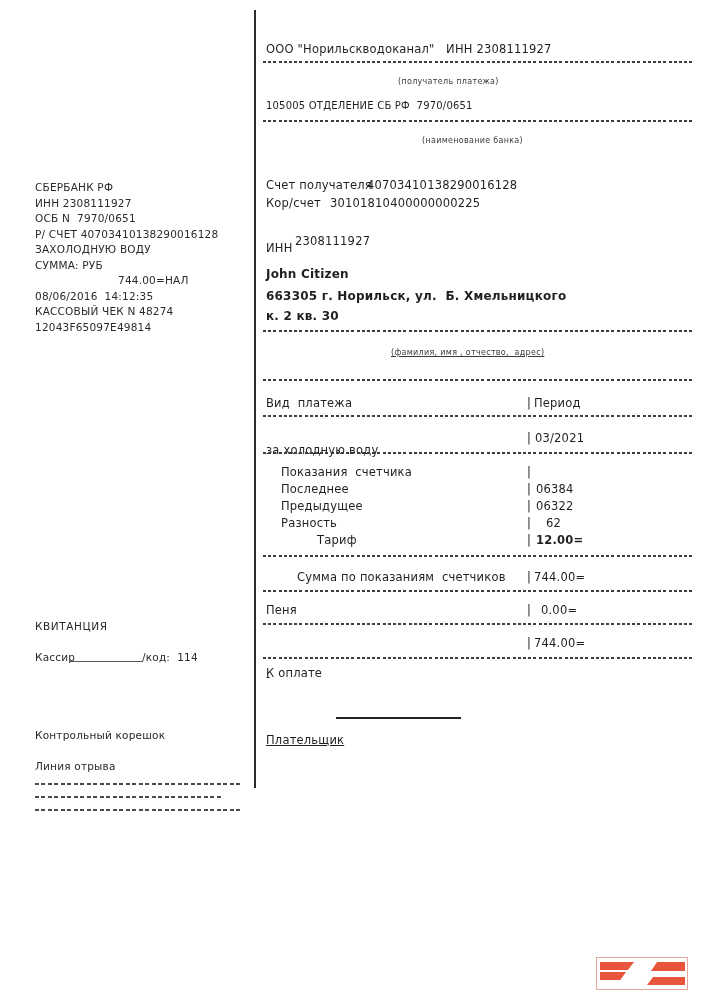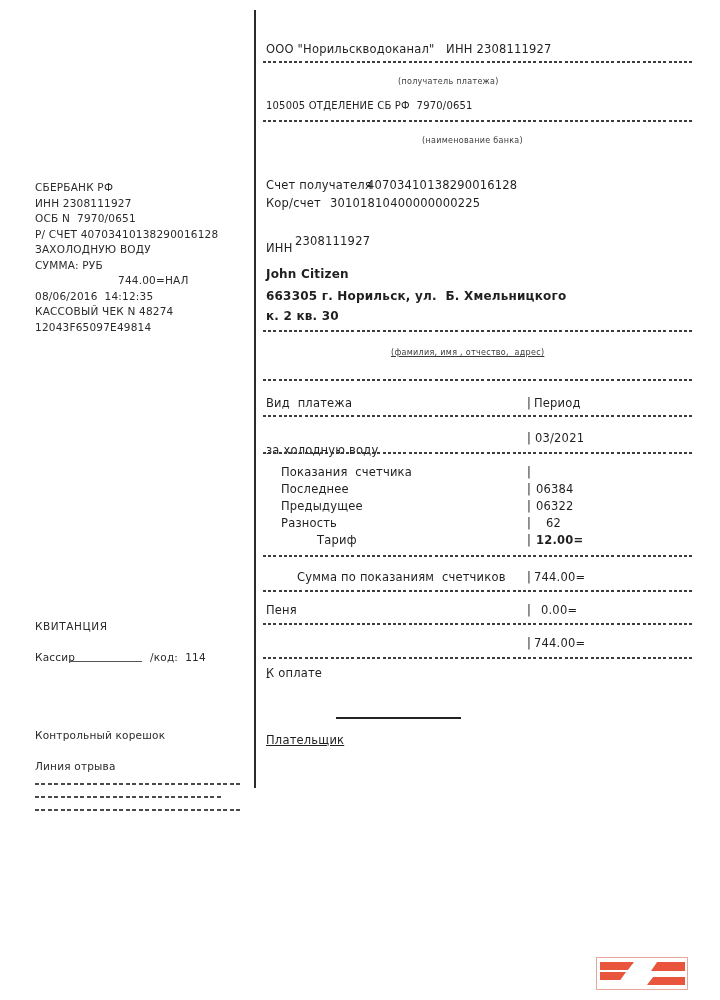--- a/index.html
+++ b/index.html
@@ -145,21 +145,21 @@
 
   <div class="t stub" style="left:118px; top:273px;">744.00=НАЛ</div>
   <div class="t stub" style="left:35px; top:288.5px;">08/06/2016  14:12:35</div>
   <div class="t stub" style="left:35px; top:304px;">КАССОВЫЙ ЧЕК N 48274</div>
   <div class="t stub" style="left:35px; top:319.5px;">12043F65097E49814</div>
 
   <div class="t stub" style="left:35px; top:619px; letter-spacing:0.6px;">КВИТАНЦИЯ</div>
 
   <div class="t stub" style="left:35px; top:650px;">Кассир</div>
   <div class="score" style="left:70px; top:661px; width:72px;"></div>
-  <div class="t stub" style="left:150px; top:650px;">/код:  114</div>
+  <div class="t stub" style="left:142px; top:650px;">/код:  114</div>
 
   <div class="t stub" style="left:35px; top:728px;">Контрольный корешок</div>
   <div class="t stub" style="left:35px; top:759px;">Линия отрыва</div>
 
   <div class="dash-stub" style="left:35px; top:783px; width:208px;"></div>
   <div class="dash-stub" style="left:35px; top:796px; width:186px;"></div>
   <div class="dash-stub" style="left:35px; top:809px; width:208px;"></div>
 
   <div class="t main-txt" style="left:266px; top:42px;">ООО "Норильскводоканал"   ИНН 2308111927</div>
   <div class="dash-dense" style="left:263px; top:61px; width:432px;"></div>

